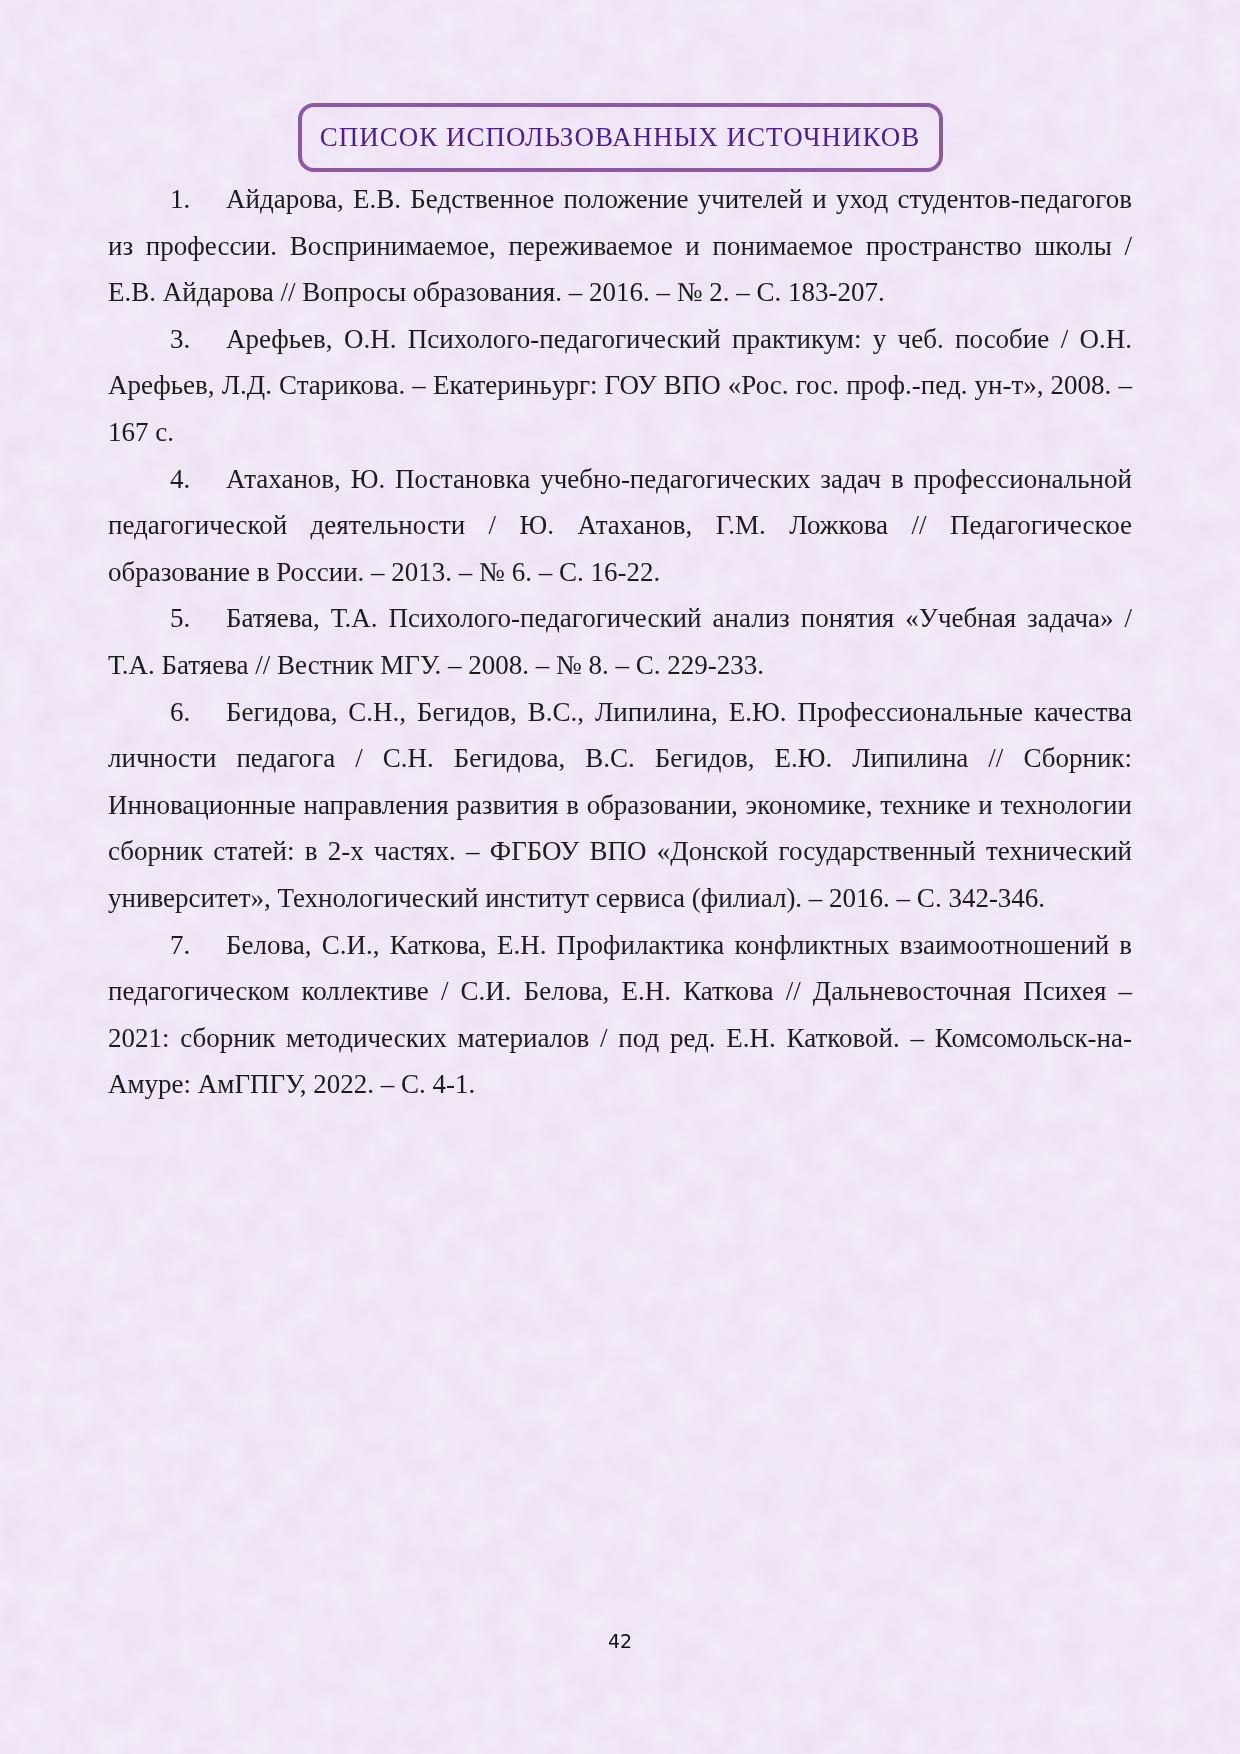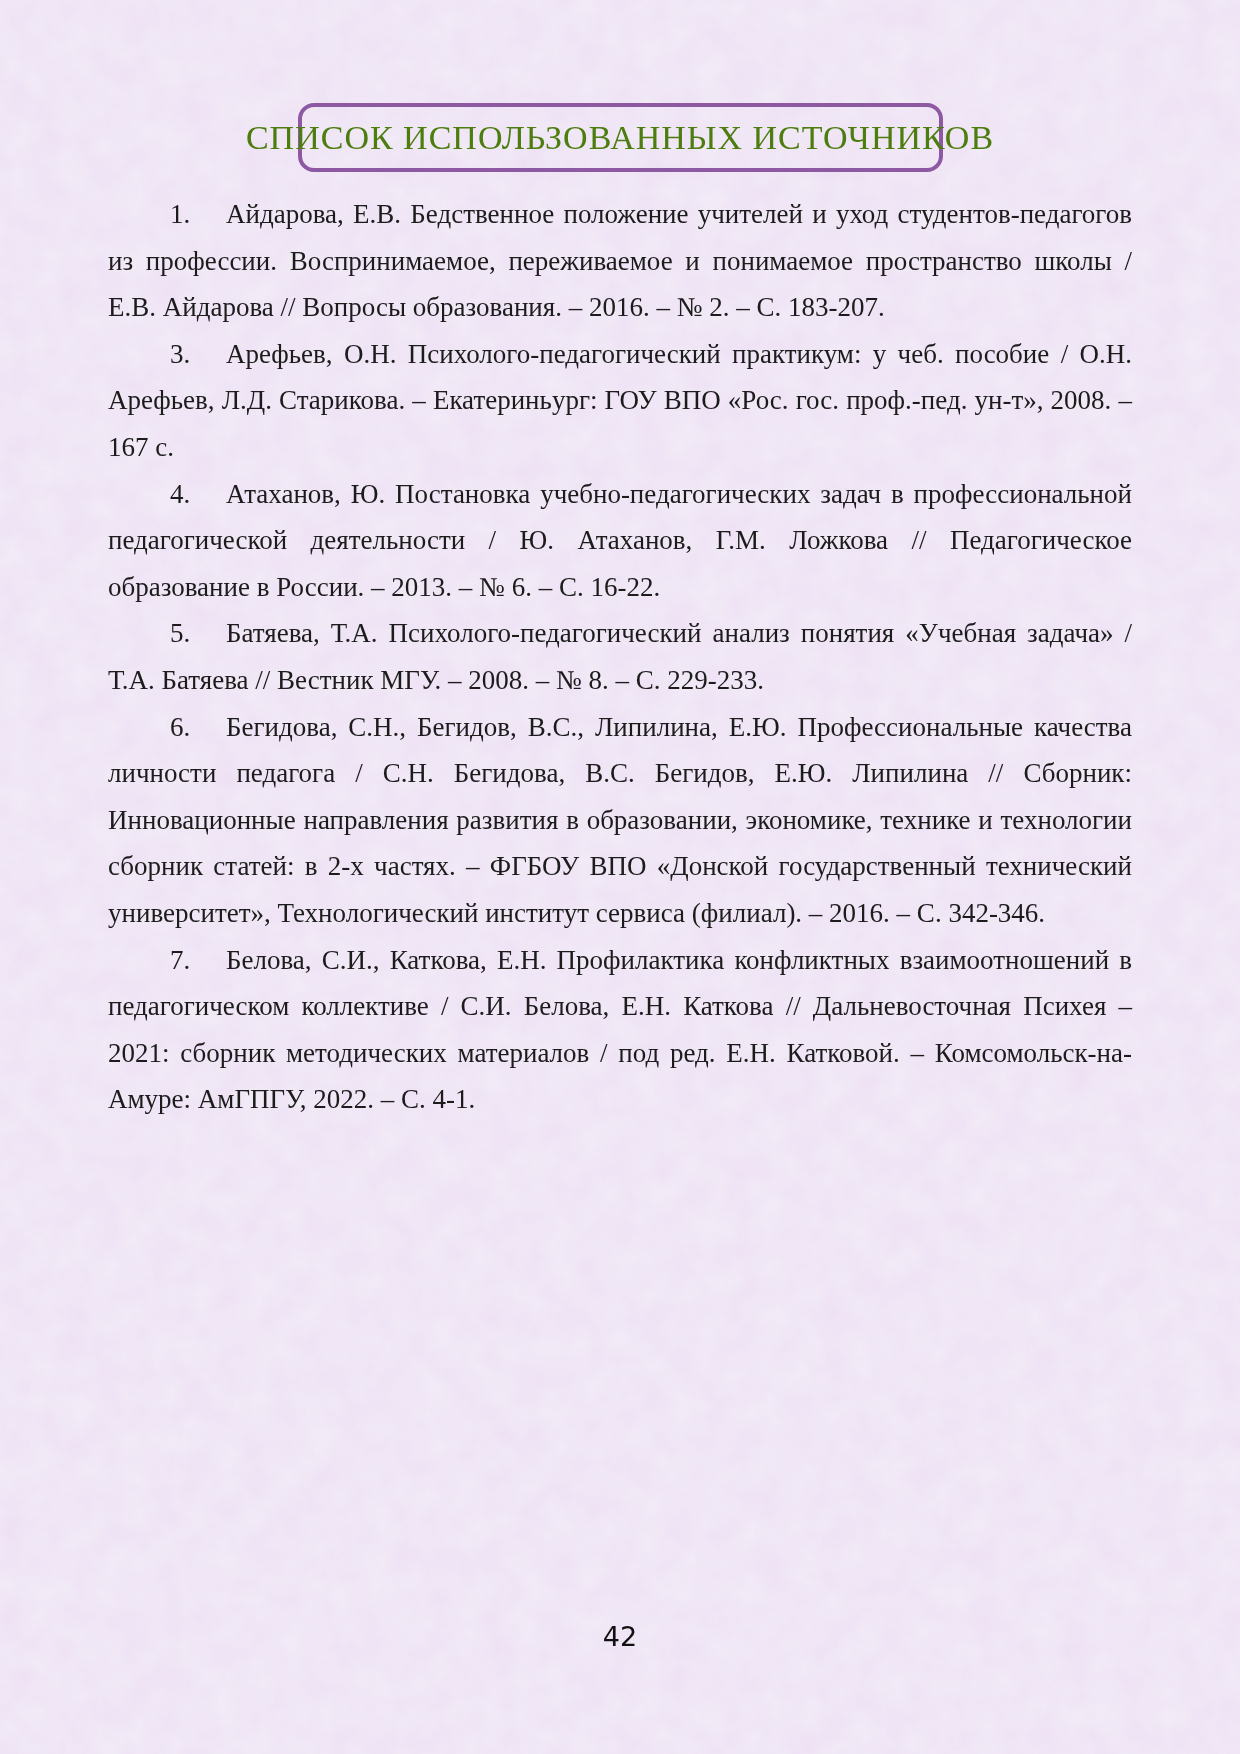--- a/index.html
+++ b/index.html
@@ -15,40 +15,40 @@
   .title-box{
     width:645px;
     box-sizing:border-box;
     margin:103px auto 0 auto;
     height:69px;
     border:4px solid #8d59a3;
     border-radius:16px;
     display:flex;align-items:center;justify-content:center;
   }
   .title-text{
-    font-size:34px;
+    font-size:27px;
     letter-spacing:1px;
-    color:#4d7c0f;
+    color:#4c1d95;
     white-space:nowrap;
   }
   .references{
-    margin-top:19px;
+    margin-top:4px;
     font-size:27px;
     line-height:46.6px;
     color:#1c1c1c;
     text-align:justify;
   }
   .entry{margin:0;text-indent:62px;}
   .entry .num{display:inline-block;min-width:56px;text-indent:0;}
   .footer{
     position:absolute;z-index:1;
     left:0;right:0;bottom:102px;
     text-align:center;
     font-family:"DejaVu Sans", sans-serif;
-    font-size:27px;
+    font-size:19px;
     color:#111;
   }
 </style>
 </head>
 <body>
 
 <div class="page">
 
   <svg class="texture" xmlns="http://www.w3.org/2000/svg" width="1240" height="1754">
     <filter id="mottle" x="0" y="0" width="100%" height="100%">

